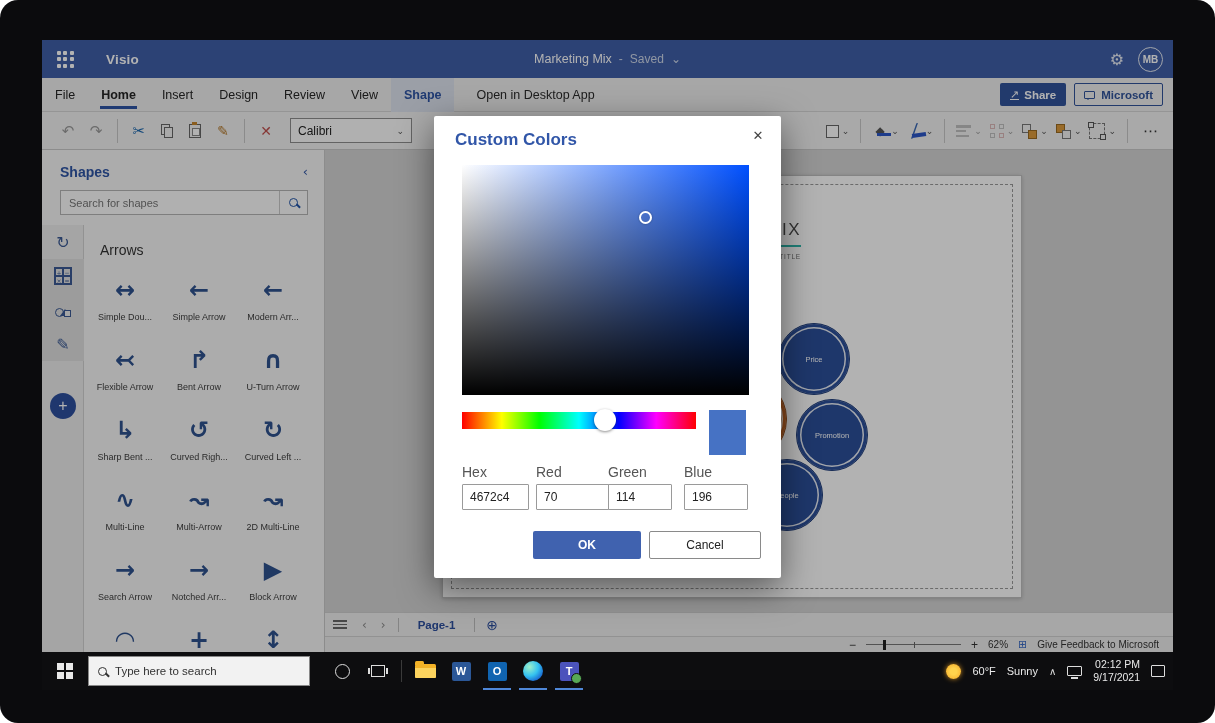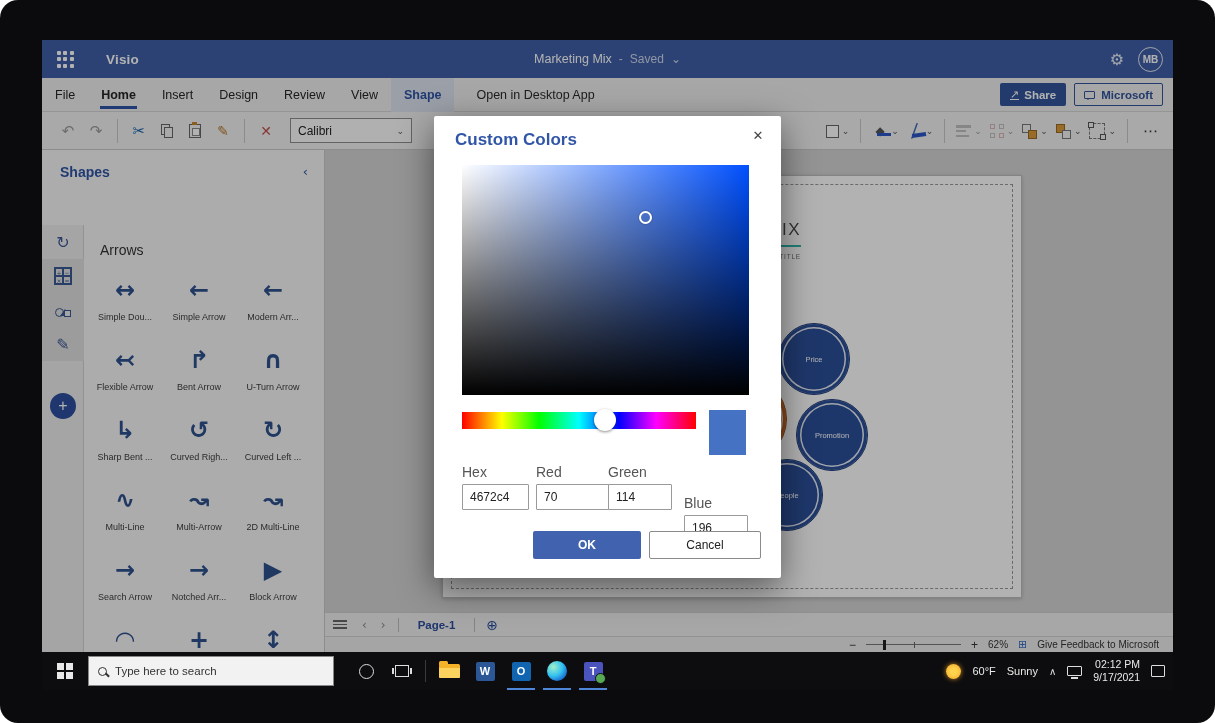--- a/index.html
+++ b/index.html
@@ -133,30 +133,30 @@
   .hue { position:absolute; left:28px; top:296px; width:234px; height:17px; cursor:pointer;
          background:linear-gradient(to right,#f00 0%,#ff0 17%,#0f0 33%,#0ff 50%,#00f 67%,#f0f 83%,#f00 100%); }
   .hue-thumb { position:absolute; top:-3px; width:22px; height:22px; background:#fff; border-radius:50%; box-shadow:0 1px 3px rgba(0,0,0,.45); }
   .swatch { position:absolute; left:275px; top:294px; width:37px; height:45px; }
   .field { position:absolute; top:348px; }
   .field label { display:block; font-size:14px; color:#555; margin-bottom:4px; }
   .field input { height:26px; border:1px solid #9a9a9a; border-radius:1px; font-size:12px; color:#222; padding:0 7px; font-family:"Liberation Sans", sans-serif; outline:none; }
   .f-hex { left:28px; } .f-hex input { width:67px; }
   .f-red { left:102px; } .f-red input { width:76px; }
   .f-green { left:174px; } .f-green input { width:64px; }
-  .f-blue { left:250px;margin-top:31px; } .f-blue input { width:64px; }
+  .f-blue { left:250px; } .f-blue input { width:64px; }
   .btn-ok { position:absolute; left:99px; top:415px; width:108px; height:28px; background:#4062af; color:#fff; font-size:12px; font-weight:700; border:none; border-radius:2px; cursor:pointer; font-family:"Liberation Sans", sans-serif; }
   .btn-cancel { position:absolute; left:215px; top:415px; width:112px; height:28px; background:#fff; color:#222; font-size:12px; border:1px solid #8a8a8a; border-radius:2px; cursor:pointer; font-family:"Liberation Sans", sans-serif; }
 
   
   .taskbar { position:absolute; left:0; top:612px; width:1131px; height:38px; background:#0d0d0f; display:flex; align-items:center; z-index:45; }
   .startbtn { width:46px; height:38px; display:flex; align-items:center; justify-content:center; cursor:pointer; }
   .winlogo { display:grid; grid-template-columns:7px 7px; grid-gap:1.5px; }
   .winlogo i { width:7px; height:7px; background:#e8e8e8; }
-  .tb-search { width:246px; height:30px; background:#f2f2f2; border:1px solid #888; display:flex; align-items:center; gap:8px; padding:0 9px;text-align:right; }
+  .tb-search { width:222px; height:30px; background:#f2f2f2; border:1px solid #888; display:flex; align-items:center; gap:8px; padding:0 9px;text-align:right; }
   .tb-search .mag { border-color:#333; } .tb-search .mag::after { background:#333; }
   .tb-search span { font-size:11.5px; color:#333; }
   .tbar-ic { width:36px; height:38px; display:flex; align-items:center; justify-content:center; position:relative; cursor:pointer; }
   .runline { position:absolute; bottom:0; left:4px; right:4px; height:2px; background:#4f87d8; }
   .cortana { width:15px; height:15px; border:1.8px solid #ddd; border-radius:50%; }
   .taskview { position:relative; width:14px; height:12px; border:1.5px solid #ddd; }
   .taskview::before { content:""; position:absolute; left:-4px; top:2px; width:2px; height:6px; background:#ddd; }
   .taskview::after { content:""; position:absolute; right:-4px; top:2px; width:2px; height:6px; background:#ddd; }
   .tk-sep { width:1px; height:22px; background:#3a3a3a; margin:0 5px; }
   .folder { position:relative; width:21px; height:14px; background:#f3b227; border-radius:1.5px; }
@@ -308,20 +308,26 @@
             <span class="chev">⌄</span>
           </div>
         <div class="tb-sep"></div>
         <div class="more">⋯</div>
       </div>
     </div>
 
     <div class="shapes-panel">
       <div class="sp-title">Shapes</div>
       <div class="sp-collapse">‹</div>
+      <div class="sp-search">
+        <input placeholder="Search for shapes" style="">
+        <span class="magwrap">
+            <span class="mag"></span>
+          </span>
+      </div>
       <div class="sp-strip">
         <div class="strip-ic">↻</div>
         <div class="strip-ic tile">
           <span class="calcgrid">
               <i>+</i>
               <i>−</i>
               <i>×</i>
               <i>=</i>
             </span>
         </div>

